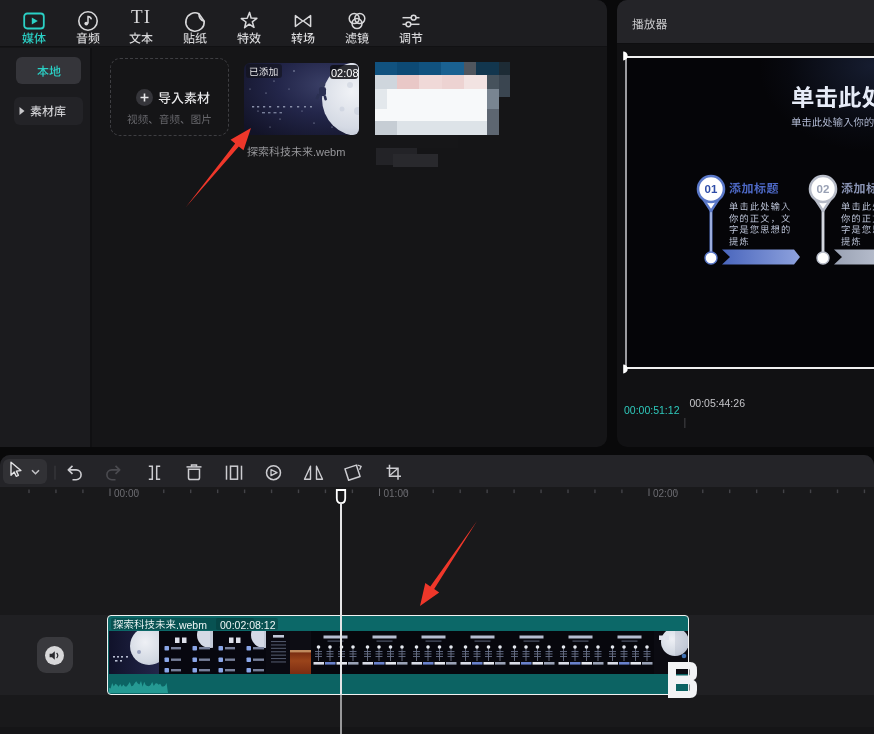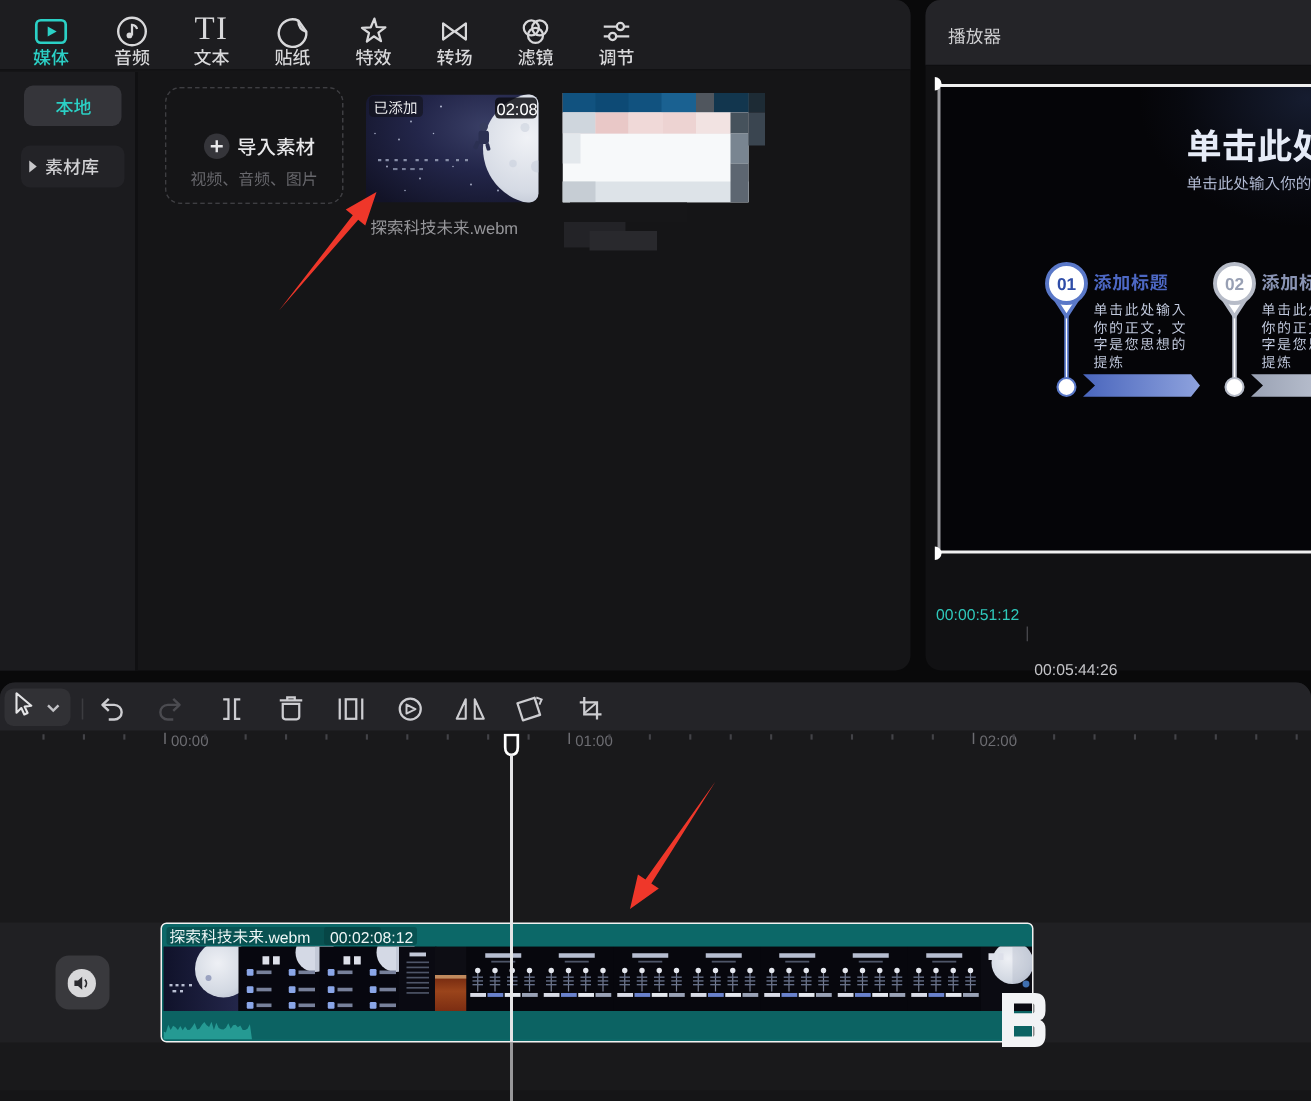--- a/index.html
+++ b/index.html
@@ -18,21 +18,21 @@
     <path d="M2 -10.1C1.9 -9.4 1.7 -8.5 1.6 -7.7H0.4V-6.6H1.4C1.1 -5.2 0.8 -3.9 0.6 -2.9L1.4 -2.3L1.6 -2.8C1.8 -2.5 2.1 -2.3 2.4 -2C1.9 -1.1 1.3 -0.3 0.5 0.1C0.7 0.3 1 0.7 1.2 1C2 0.5 2.7 -0.3 3.2 -1.2C3.6 -0.9 3.9 -0.5 4.1 -0.2L4.7 -1.1C4.5 -1.5 4.1 -1.8 3.7 -2.3C4.2 -3.6 4.5 -5.4 4.6 -7.6L4 -7.7L3.8 -7.7H2.6L3.1 -10ZM2.4 -6.6H3.6C3.4 -5.2 3.2 -4 2.8 -3C2.5 -3.3 2.1 -3.6 1.8 -3.9C2 -4.7 2.2 -5.7 2.4 -6.6ZM5.7 -10.1V-8.9H4.5V-7.9H5.7V-4.3H7.4V-3.4H4.6V-2.4H6.8C6.2 -1.5 5.1 -0.6 4 -0.1C4.3 0.1 4.6 0.5 4.8 0.7C5.8 0.2 6.7 -0.7 7.4 -1.7V1H8.5V-1.7C9.2 -0.8 10.1 0.1 10.9 0.7C11.1 0.4 11.5 -0 11.7 -0.2C10.8 -0.7 9.8 -1.5 9.1 -2.4H11.5V-3.4H8.5V-4.3H10.3V-7.9H11.5V-8.9H10.3V-10.1H9.3V-8.9H6.7V-10.1ZM9.3 -7.9V-7H6.7V-7.9ZM9.3 -6.2V-5.3H6.7V-6.2Z M14.9 -10.1C14.3 -8.3 13.3 -6.6 12.3 -5.4C12.5 -5.1 12.8 -4.5 12.9 -4.3C13.2 -4.6 13.5 -5 13.8 -5.4V1H14.9V-7.3C15.3 -8.1 15.6 -8.9 15.9 -9.8ZM17.1 -2.2V-1.1H18.9V0.9H20V-1.1H21.8V-2.2H20V-5.9C20.7 -3.9 21.8 -2 22.9 -0.9C23.1 -1.2 23.5 -1.6 23.8 -1.8C22.5 -2.8 21.3 -4.8 20.6 -6.7H23.5V-7.8H20V-10.1H18.9V-7.8H15.6V-6.7H18.3C17.6 -4.8 16.4 -2.8 15.1 -1.7C15.4 -1.5 15.7 -1.1 15.9 -0.9C17.1 -2 18.2 -3.8 18.9 -5.8V-2.2Z" fill="#2bd0c5"></path>
   </svg>
 <svg class="abs" style="left:75.5px;top:9px" width="24" height="24" viewBox="0 0 24 24">
     <circle cx="12" cy="12" r="9.2" fill="none" stroke="#d8d8da" stroke-width="1.6"></circle>
     <circle cx="10.3" cy="14.6" r="1.9" fill="#d8d8da"></circle>
     <path d="M12 14.6 V7.6 q2.8 0.2 3.4 2.8" fill="none" stroke="#d8d8da" stroke-width="1.5"></path>
   </svg>
 <svg style="position:absolute;left:75.5px;top:30.3px" width="25" height="17" viewBox="0 -12.72 25 17">
     <path d="M2.9 -7.9C3.2 -7.4 3.4 -6.8 3.5 -6.3H0.6V-5.3H11.4V-6.3H8.5C8.7 -6.7 9 -7.3 9.3 -7.9L8.6 -8.1H10.8V-9.1H6.6V-10.1H5.4V-9.1H1.3V-8.1H3.7ZM8 -8.1C7.8 -7.6 7.6 -6.9 7.3 -6.4L7.8 -6.3H4.2L4.7 -6.4C4.6 -6.9 4.4 -7.6 4.1 -8.1ZM3.5 -1.5H8.6V-0.4H3.5ZM3.5 -2.4V-3.4H8.6V-2.4ZM2.4 -4.4V1H3.5V0.6H8.6V1H9.8V-4.4Z M20.3 -5.9C20.3 -1.8 20.2 -0.5 17.4 0.3C17.6 0.4 17.8 0.8 17.9 1.1C21 0.2 21.3 -1.5 21.3 -5.9ZM20.7 -0.9C21.5 -0.3 22.5 0.5 23 1L23.7 0.3C23.1 -0.2 22.1 -1 21.3 -1.5ZM13.5 -4.8C13.2 -3.9 12.9 -3 12.4 -2.4C12.6 -2.3 13 -2.1 13.2 -1.9C13.7 -2.6 14.1 -3.6 14.4 -4.6ZM18.5 -7.3V-1.6H19.4V-6.4H22.1V-1.7H23.1V-7.3H21L21.5 -8.4H23.4V-9.4H18.2V-8.4H20.4C20.3 -8.1 20.1 -7.6 20 -7.3ZM17 -4.6C16.8 -3.6 16.4 -2.7 15.9 -2V-5.5H18V-6.5H16.1V-7.8H17.8V-8.7H16.1V-10.1H15.1V-6.5H14.2V-9.1H13.2V-6.5H12.4V-5.5H14.8V-1.8H15.7C15 -0.9 13.9 -0.2 12.5 0.2C12.7 0.4 12.9 0.8 13.1 1C15.9 0.1 17.3 -1.6 18 -4.4Z" fill="#d8d8da"></path>
   </svg>
-<div class="abs" style="left:127px;top:6px;width:28px;height:24px;color:#d8d8da;font-family:'Liberation Serif',serif;font-size:22px;text-align:center;letter-spacing:1px">TI</div>
+<div class="abs" style="left:127px;top:6px;width:28px;height:24px;color:#d8d8da;font-family:'Liberation Serif',serif;font-size:19px;text-align:center;letter-spacing:1px">TI</div>
 <svg style="position:absolute;left:129px;top:30.3px" width="25" height="17" viewBox="0 -12.72 25 17">
     <path d="M5.4 -10.1V-8.1H0.6V-7H2.3C3 -5.2 3.9 -3.6 5.1 -2.3C3.8 -1.3 2.3 -0.6 0.4 -0.1C0.6 0.2 1 0.7 1.1 1C3 0.4 4.6 -0.4 5.9 -1.5C7.2 -0.3 8.8 0.5 10.8 1C11 0.7 11.4 0.2 11.7 -0.1C9.7 -0.5 8.2 -1.3 6.9 -2.4C8.1 -3.6 9 -5.1 9.7 -7H11.5V-8.1H6.6V-10.1ZM6 -3.2C4.9 -4.2 4.1 -5.6 3.6 -7H8.3C7.8 -5.5 7 -4.2 6 -3.2Z M17.4 -10.1V-7.7H12.7V-6.5H16.7C15.7 -4.5 14.1 -2.7 12.3 -1.8C12.6 -1.5 12.9 -1.1 13.1 -0.8C14.8 -1.8 16.3 -3.5 17.4 -5.5V-2.3H15.2V-1.1H17.4V1H18.6V-1.1H20.8V-2.3H18.6V-5.5C19.7 -3.6 21.2 -1.8 22.9 -0.9C23.1 -1.2 23.5 -1.6 23.7 -1.9C21.9 -2.8 20.3 -4.6 19.3 -6.5H23.3V-7.7H18.6V-10.1Z" fill="#d8d8da"></path>
   </svg>
 <svg class="abs" style="left:183px;top:9px" width="24" height="24" viewBox="0 0 24 24">
     <path d="M15.9 4.7 A9.2 9.2 0 1 0 21.2 12.2 Z" fill="none" stroke="#d8d8da" stroke-width="1.6" stroke-linejoin="round"></path>
     <path d="M21.2 12.2 q-5.2 -1.4 -5.3 -7.5" fill="none" stroke="#d8d8da" stroke-width="1.6"></path>
   </svg>
 <svg style="position:absolute;left:183px;top:30.3px" width="25" height="17" viewBox="0 -12.72 25 17">
     <path d="M2.6 -7.8V-4.4C2.6 -2.9 2.4 -0.9 0.4 0.3C0.6 0.5 0.9 0.8 1.1 1C3.3 -0.4 3.6 -2.6 3.6 -4.4V-7.8ZM3.2 -1.5C3.7 -0.8 4.2 0.1 4.5 0.7L5.3 0.1C5.1 -0.4 4.5 -1.3 4 -2ZM0.9 -9.5V-2.1H1.8V-8.5H4.3V-2.2H5.3V-9.5ZM5.8 -4.4V1H6.8V0.4H10.2V1H11.2V-4.4H8.7V-6.8H11.6V-7.8H8.7V-10.1H7.7V-4.4ZM6.8 -0.6V-3.4H10.2V-0.6Z M12.5 -0.7 12.7 0.4C13.9 0.1 15.4 -0.3 16.8 -0.7L16.7 -1.6C15.2 -1.3 13.6 -0.9 12.5 -0.7ZM12.8 -5C13 -5.1 13.2 -5.2 14.6 -5.4C14.1 -4.7 13.7 -4.1 13.5 -3.9C13.1 -3.4 12.8 -3.2 12.5 -3.1C12.6 -2.8 12.8 -2.3 12.9 -2.1C13.2 -2.3 13.6 -2.4 16.8 -3.1C16.8 -3.3 16.8 -3.7 16.9 -4L14.4 -3.6C15.3 -4.6 16.2 -5.8 16.9 -7L16 -7.6C15.8 -7.2 15.6 -6.7 15.3 -6.3L13.9 -6.2C14.6 -7.2 15.3 -8.5 15.8 -9.7L14.8 -10.2C14.3 -8.7 13.4 -7.2 13.1 -6.8C12.9 -6.4 12.6 -6.1 12.4 -6.1C12.5 -5.8 12.7 -5.2 12.8 -5ZM17.3 1.1C17.5 0.9 17.9 0.7 20.4 -0.1C20.3 -0.4 20.3 -0.8 20.3 -1.1L18.3 -0.5V-4.5H20.3C20.5 -1.3 21.1 0.9 22.3 0.9C23.2 0.9 23.5 0.4 23.7 -1.5C23.4 -1.6 23 -1.9 22.8 -2.1C22.7 -0.8 22.6 -0.2 22.4 -0.2C21.9 -0.2 21.6 -1.9 21.4 -4.5H23.3V-5.5H21.3C21.3 -6.5 21.3 -7.5 21.3 -8.7C22 -8.8 22.6 -9 23.2 -9.1L22.4 -10C21.2 -9.6 19.1 -9.2 17.3 -9V-0.8C17.3 -0.2 17 0 16.8 0.2C17 0.4 17.2 0.8 17.3 1.1ZM20.2 -5.5H18.3V-8.2C18.9 -8.3 19.5 -8.3 20.1 -8.4C20.1 -7.4 20.2 -6.4 20.2 -5.5Z" fill="#d8d8da"></path>
   </svg>
@@ -262,21 +262,21 @@
 <div class="abs" style="left:625px;top:367px;width:249px;height:2px;background:#f0f0f0"></div>
 <div class="abs" style="left:624.5px;top:56px;width:2px;height:312px;background:#9c9ca0"></div>
 <svg class="abs" style="left:620px;top:49px" width="12" height="14" viewBox="0 0 12 14">
     <path d="M3.2 2.4 A4.4 4.4 0 1 1 3.2 11.4 Z" fill="#ffffff"></path>
   </svg>
 <svg class="abs" style="left:620px;top:361.5px" width="12" height="14" viewBox="0 0 12 14">
     <path d="M3.2 2.4 A4.4 4.4 0 1 1 3.2 11.4 Z" fill="#ffffff"></path>
   </svg>
 <div class="abs" style="left:624px;top:404px;font-size:10.5px;color:#2fc9bc">00:00:51:12</div>
 <div class="abs" style="left:683.5px;top:416px;font-size:10.5px;color:#4a4a4e">|</div>
-<div class="abs" style="left:689.5px;top:441px;font-size:10.5px;color:#c4c4c8">00:05:44:26</div>
+<div class="abs" style="left:689.5px;top:397px;font-size:10.5px;color:#c4c4c8">00:05:44:26</div>
 <div class="abs" style="left:0;top:454.5px;width:874px;height:279.5px;background:#19191b;border-radius:10px 10px 0 0"></div>
 <div class="abs" style="left:0;top:454.5px;width:874px;height:32.5px;background:#242428;border-radius:10px 10px 0 0"></div>
 <div class="abs" style="left:3px;top:459px;width:44px;height:25px;background:#313135;border-radius:6px"></div>
 <svg class="abs" style="left:0;top:454.5px" width="874" height="33" viewBox="0 0 874 33">
     <g transform="translate(0,-2.3)">
       <path d="M11 9.5 V22.5 L14.2 19.3 L16.2 23.6 L18.4 22.6 L16.4 18.4 L20.9 17.8 Z" fill="none" stroke="#e4e4e6" stroke-width="1.4" stroke-linejoin="round"></path>
       <path d="M32 17.5 L35.5 21 L39 17.5" fill="none" stroke="#c2c2c6" stroke-width="1.6"></path>
       <line x1="55" y1="13" x2="55" y2="27" stroke="#3c3c40" stroke-width="1"></line>
       <path d="M72.5 13.2 L68.3 17.2 L72.5 21.2" fill="none" stroke="#cdcdd1" stroke-width="1.6" stroke-linejoin="round"></path>
       <path d="M68.8 17.2 H76.2 a4.9 4.9 0 0 1 0 9.8 H72.5" fill="none" stroke="#cdcdd1" stroke-width="1.6"></path>

